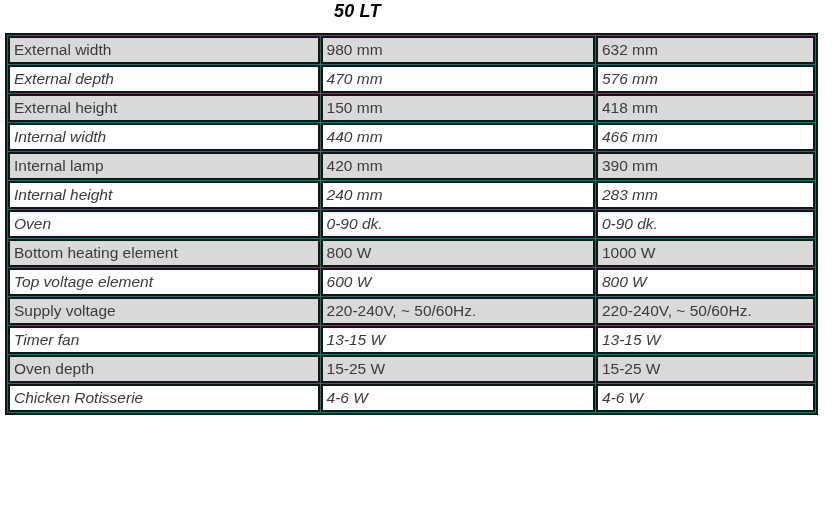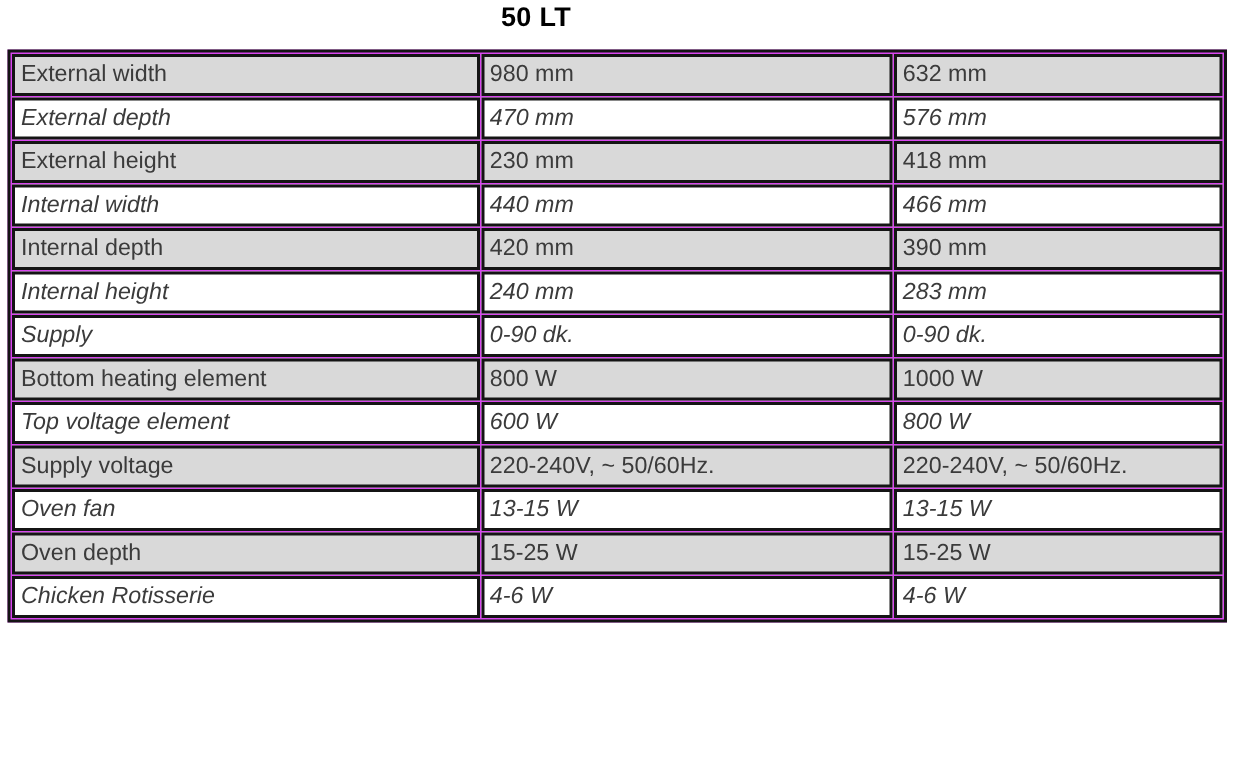--- a/index.html
+++ b/index.html
@@ -24,30 +24,30 @@
   }
   .col-title {
     position: absolute;
     top: 1px;
     font-size: 18px;
     font-weight: bold;
     color: var(--header-text);
     letter-spacing: 0.2px;
     white-space: nowrap;
   }
-  .col-title.t50 { left: 334px; }
+  .col-title.t50 { left: 334px; font-style: italic; }
   .col-title.t60 { left: 607px; margin-top: 44px; }
   table.spec {
     position: absolute;
     left: 5px;
     top: 33px;
     width: 813px;
     border-collapse: separate;
     border-spacing: 1px;
-    background: #d946ef;
+    background: #0f766e;
     border: 2px solid var(--border);
     table-layout: fixed;
   }
   table.spec td {
     border: 2px solid var(--border);
     height: 28px;
     padding: 0 2px 1px 4px;
     font-size: 15.5px;
     color: var(--text);
     vertical-align: middle;
@@ -77,60 +77,60 @@
         <td class="val">980 mm</td>
         <td class="val">632 mm</td>
       </tr>
       <tr class="plain">
         <td>External depth</td>
         <td class="val">470 mm</td>
         <td class="val">576 mm</td>
       </tr>
       <tr class="shaded">
         <td>External height</td>
-        <td class="val">230 mm</td>
+        <td class="val">150 mm</td>
         <td class="val">418 mm</td>
       </tr>
       <tr class="plain">
         <td>Internal width</td>
         <td class="val">440 mm</td>
         <td class="val">466 mm</td>
       </tr>
       <tr class="shaded">
-        <td>Internal depth</td>
+        <td>Internal lamp</td>
         <td class="val">420 mm</td>
         <td class="val">390 mm</td>
       </tr>
       <tr class="plain">
         <td>Internal height</td>
         <td class="val">240 mm</td>
         <td class="val">283 mm</td>
       </tr>
       <tr class="plain">
-        <td>Supply</td>
+        <td>Oven</td>
         <td class="val">0-90 dk.</td>
         <td class="val">0-90 dk.</td>
       </tr>
       <tr class="shaded">
         <td>Bottom heating element</td>
         <td class="val">800 W</td>
         <td class="val">1000 W</td>
       </tr>
       <tr class="plain">
         <td>Top voltage element</td>
         <td class="val">600 W</td>
         <td class="val">800 W</td>
       </tr>
       <tr class="shaded">
         <td>Supply voltage</td>
         <td class="val">220-240V, ~ 50/60Hz.</td>
         <td class="val">220-240V, ~ 50/60Hz.</td>
       </tr>
       <tr class="plain">
-        <td>Oven fan</td>
+        <td>Timer fan</td>
         <td class="val">13-15 W</td>
         <td class="val">13-15 W</td>
       </tr>
       <tr class="shaded">
         <td>Oven depth</td>
         <td class="val">15-25 W</td>
         <td class="val">15-25 W</td>
       </tr>
       <tr class="plain">
         <td>Chicken Rotisserie</td>

